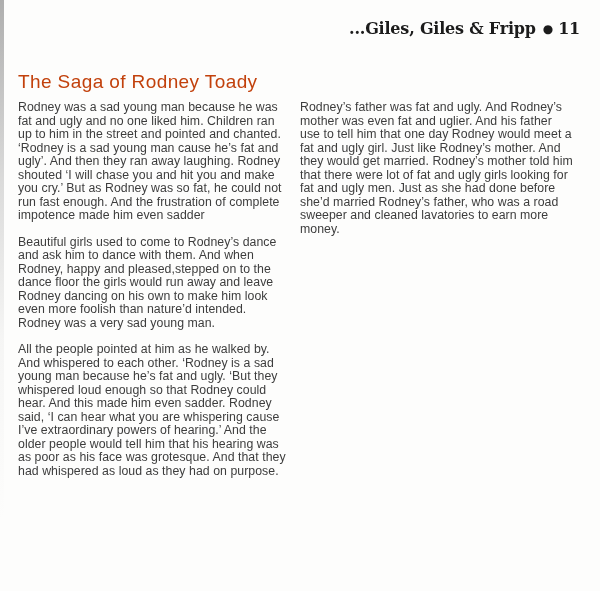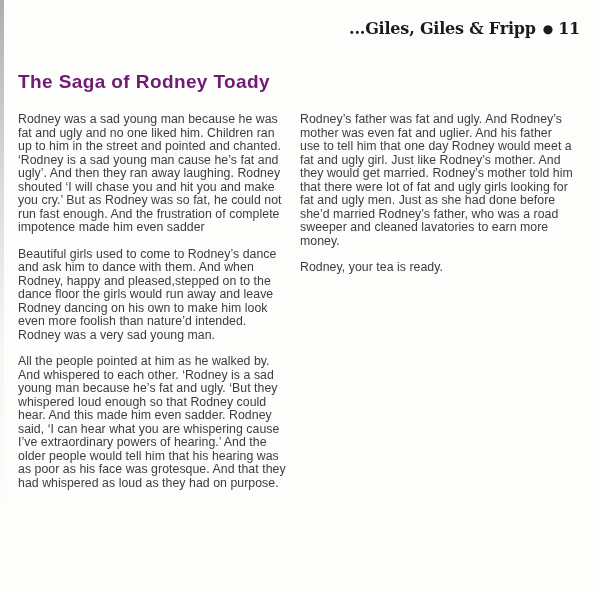--- a/index.html
+++ b/index.html
@@ -45,41 +45,41 @@
     margin: 0 5px 0 7px;
     font-size: 12px;
     vertical-align: 1px;
   }
   .title {
     position: absolute;
     top: 71px;
     left: 18px;
     margin: 0;
     font-size: 19px;
-    font-weight: 700;
+    font-weight: 400;
     letter-spacing: 0.4px;
-    color: #701a75;
+    color: #c2410c;
     white-space: nowrap;
   }
   .columns {
     position: absolute;
     top: 101px;
     left: 18px;
     display: flex;
   }
   .col {
     font-size: 12.3px;
     line-height: 13.5px;
     letter-spacing: 0.05px;
     color: #3d3d3d;
   }
   .col-left  { width: 272px; margin-right: 10px; }
   .col-right { width: 290px; }
   .col p {
-    margin: 12px 0 13px 0;
+    margin: 0 0 13px 0;
     white-space: pre;
   }
 </style>
 </head>
 <body>
 
 <div class="page">
 
   <div class="edge-shadow"></div>
 
@@ -122,17 +122,16 @@
         <p>Rodney’s father was fat and ugly. And Rodney’s
 mother was even fat and uglier. And his father
 use to tell him that one day Rodney would meet a
 fat and ugly girl. Just like Rodney’s mother. And
 they would get married. Rodney’s mother told him
 that there were lot of fat and ugly girls looking for
 fat and ugly men. Just as she had done before
 she’d married Rodney’s father, who was a road
 sweeper and cleaned lavatories to earn more
 money.</p>
-        <p>Rodney, your tea is ready.</p>
       </div>
   </div>
 
 </div>
 
 </body></html>

